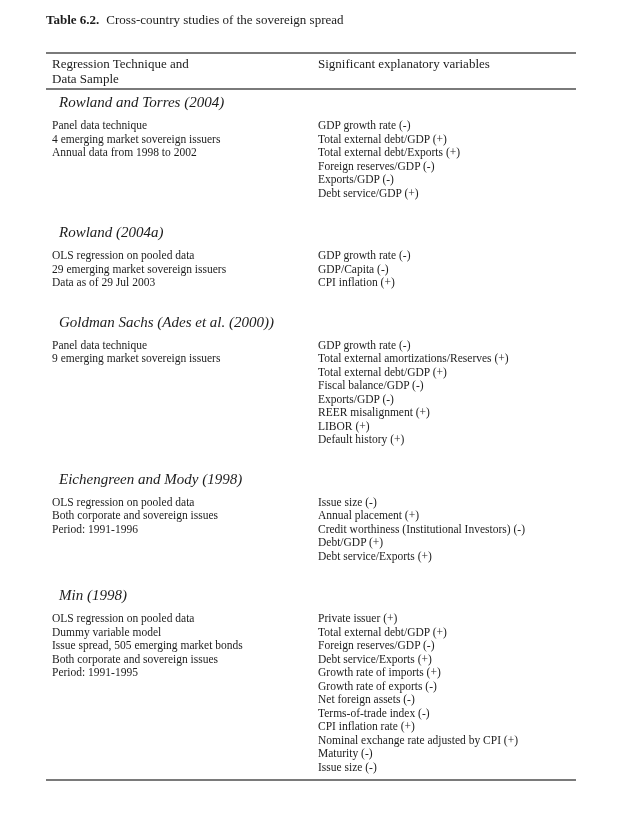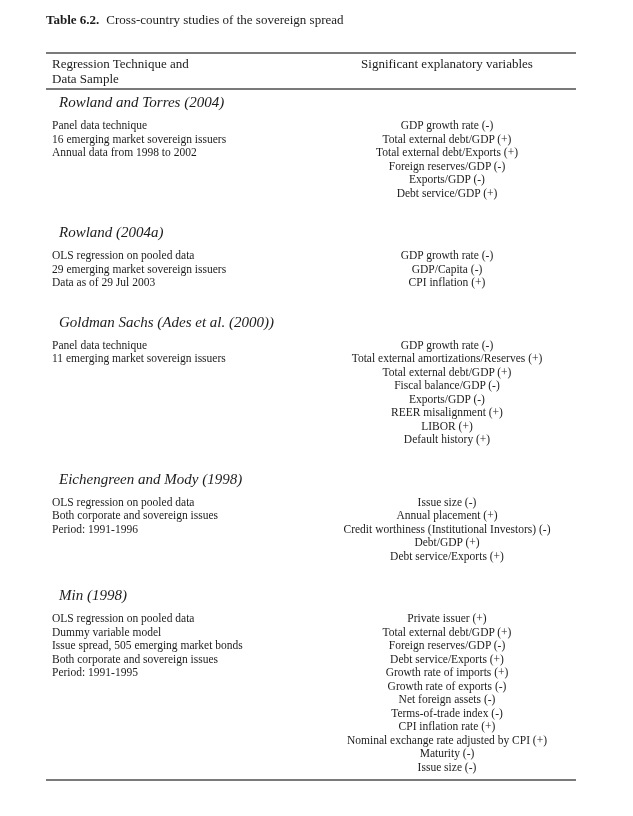--- a/index.html
+++ b/index.html
@@ -33,21 +33,21 @@
   }
   .rule.bottom { margin-top: 5px; }
 
   .row { display: flex; }
   .col-left {
     width: 272px;
     box-sizing: border-box;
     padding-left: 6px;
     flex: 0 0 272px;
   }
-  .col-right { flex: 1; text-align: center; }
+  .col-right { flex: 1; }
 
   .header-row {
     padding-top: 2px;
     padding-bottom: 2px;
     font-size: 13px;
     line-height: 15px;
   }
 
   .section { margin-top: 23px; }
   .section:first-child { margin-top: 3px; }
@@ -87,21 +87,21 @@
     </div>
 
     <div class="rule mid"></div>
 
     <div id="sections">
   <div class="section">
     <div class="study-heading">Rowland and Torres (2004)</div>
     <div class="row body">
       <div class="col-left">
               <div class="line">Panel data technique</div>
-              <div class="line">16 emerging market sovereign issuers</div>
+              <div class="line">4 emerging market sovereign issuers</div>
               <div class="line">Annual data from 1998 to 2002</div>
             </div>
       <div class="col-right">
               <div class="line">GDP growth rate (-)</div>
               <div class="line">Total external debt/GDP (+)</div>
               <div class="line">Total external debt/Exports (+)</div>
               <div class="line">Foreign reserves/GDP (-)</div>
               <div class="line">Exports/GDP (-)</div>
               <div class="line">Debt service/GDP (+)</div>
             </div>
@@ -122,21 +122,21 @@
               <div class="line">CPI inflation (+)</div>
             </div>
     </div>
   </div>
 
   <div class="section">
     <div class="study-heading">Goldman Sachs (Ades et al. (2000))</div>
     <div class="row body">
       <div class="col-left">
               <div class="line">Panel data technique</div>
-              <div class="line">11 emerging market sovereign issuers</div>
+              <div class="line">9 emerging market sovereign issuers</div>
             </div>
       <div class="col-right">
               <div class="line">GDP growth rate (-)</div>
               <div class="line">Total external amortizations/Reserves (+)</div>
               <div class="line">Total external debt/GDP (+)</div>
               <div class="line">Fiscal balance/GDP (-)</div>
               <div class="line">Exports/GDP (-)</div>
               <div class="line">REER misalignment (+)</div>
               <div class="line">LIBOR (+)</div>
               <div class="line">Default history (+)</div>

